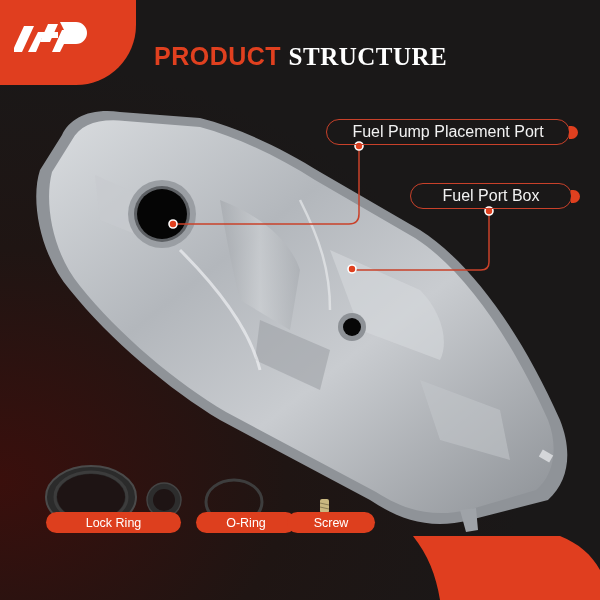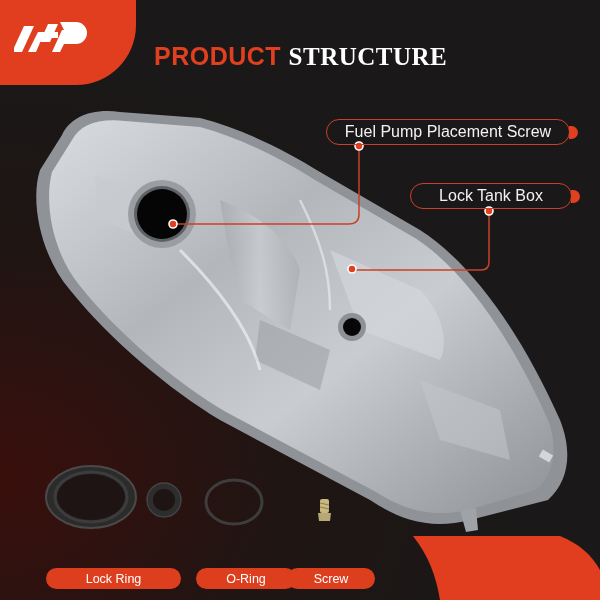--- a/index.html
+++ b/index.html
@@ -25,21 +25,21 @@
     position:absolute; height:26px; border:1.5px solid #c9412a; border-radius:14px;
     color:#f2f2f2; font-size:16px; display:flex; align-items:center; justify-content:center;
     box-sizing:border-box; white-space:nowrap;
   }
   .callout .tab {
     position:absolute; right:-9px; top:6px; width:9px; height:13px;
     background:#e0401f; border-radius:0 7px 7px 0;
   }
   .lines { position:absolute; left:0; top:0; width:600px; height:600px; pointer-events:none; }
   .acc-pill {
-    position:absolute; top:568px; height:21px; background:#dd3f1e; color:#fff;
+    position:absolute; top:512px; height:21px; background:#dd3f1e; color:#fff;
     border-radius:11px; font-size:12.5px; display:flex; align-items:center; justify-content:center;
   }
   .corner-shape { position:absolute; left:0; top:0; width:600px; height:600px; }
 </style>
 </head>
 <body>
 
 <div class="canvas">
 
   <div class="logo-blob">
@@ -102,25 +102,25 @@
   <svg class="lines" viewBox="0 0 600 600">
     <path d="M359 146 L359 214 Q359 224 349 224 L175 224" stroke="#c9412a" stroke-width="1.5" fill="none"></path>
     <path d="M489 211 L489 262 Q489 270 481 270 L355 270" stroke="#c9412a" stroke-width="1.5" fill="none"></path>
     <circle cx="359" cy="146" r="4" fill="#e0401f" stroke="#fff" stroke-width="1.6"></circle>
     <circle cx="173" cy="224" r="4" fill="#e0401f" stroke="#fff" stroke-width="1.6"></circle>
     <circle cx="489" cy="211" r="4" fill="#e0401f" stroke="#fff" stroke-width="1.6"></circle>
     <circle cx="352" cy="269" r="4" fill="#e0401f" stroke="#fff" stroke-width="1.6"></circle>
   </svg>
 
   <div class="callout" style="left:326px; top:119px; width:244px;">
-    <span>Fuel Pump Placement Screw</span>
+    <span>Fuel Pump Placement Port</span>
     <span class="tab"></span>
   </div>
   <div class="callout" style="left:410px; top:183px; width:162px;">
-    <span>Lock Tank Box</span>
+    <span>Fuel Port Box</span>
     <span class="tab"></span>
   </div>
 
   <svg class="lines" viewBox="0 0 600 600">
     <g>
       <ellipse cx="91" cy="497" rx="45" ry="31" fill="#2b2b2b" stroke="#4a4a4a" stroke-width="2"></ellipse>
       <ellipse cx="91" cy="497" rx="34" ry="23" fill="#1e1414"></ellipse>
       <ellipse cx="91" cy="497" rx="36" ry="25" fill="none" stroke="#3c3c3c" stroke-width="3"></ellipse>
     </g>
     <g>

